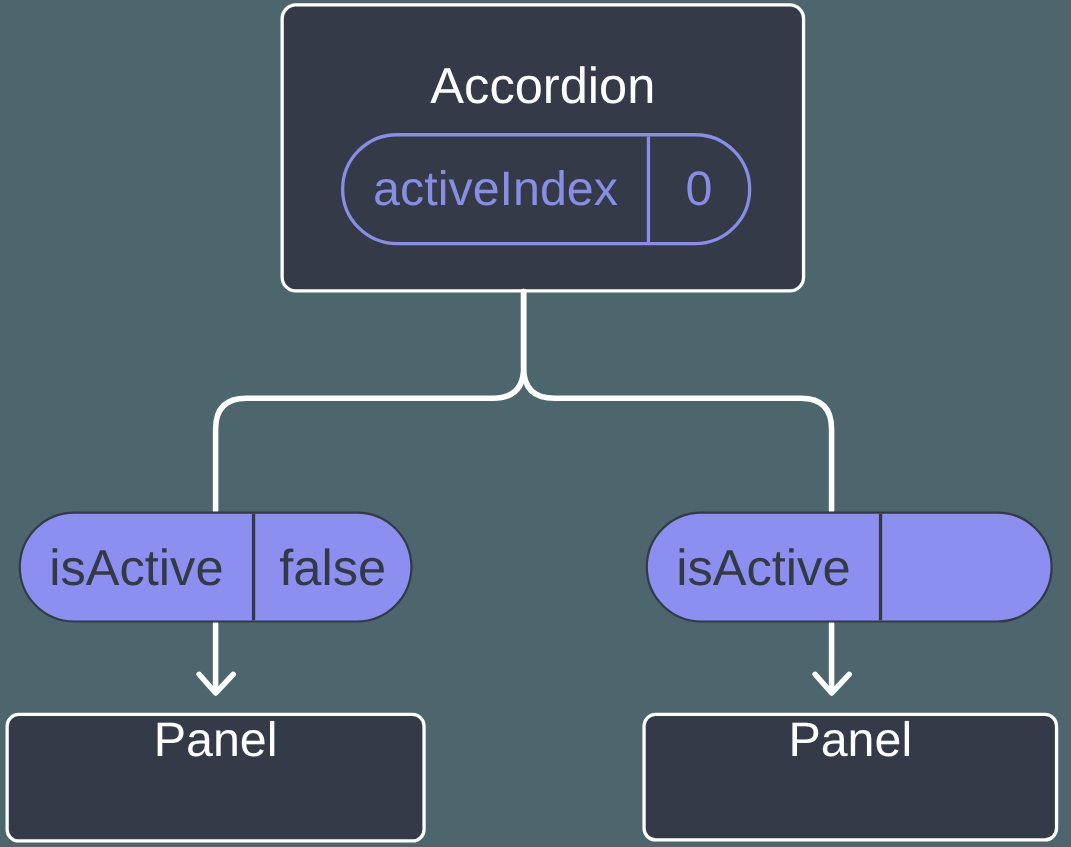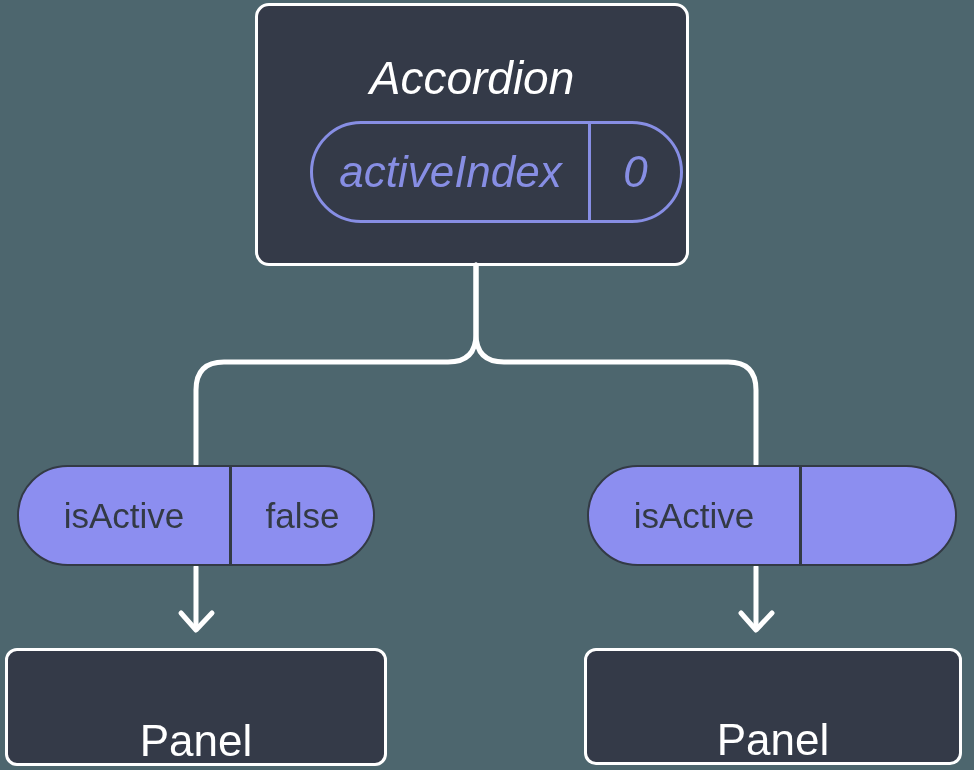--- a/index.html
+++ b/index.html
@@ -34,23 +34,22 @@
   }
   .node h2 {
     font-size: 46px;
     font-weight: 500;
     line-height: 1;
     color: #ffffff;
   }
 
   .accordion {
     left: 255px; top: 3px;
-    width: 434px; height: 263px;
+    width: 477px; height: 263px;
     border-radius: 14px;
-    font-style: italic;
   }
   .accordion h2 {
     position: absolute;
     top: 49px; left: 0; right: 0;
     text-align: center;
   }
 
   
   .state-pill {
     position: absolute;
@@ -77,40 +76,40 @@
   
   .prop-pill {
     position: absolute;
     top: 465px;
     height: 101px;
     background: var(--pill-fill);
     border: 2px solid var(--pill-text);
     border-radius: 50.5px;
     display: flex;
     color: var(--pill-text);
-    font-size: 35px;
+    font-size: 46px;
   }
   .prop-pill.left  { left: 17px;  width: 358px; }
   .prop-pill.right { left: 587px; width: 370px; }
   .prop-pill .seg {
     display: flex;
     align-items: center;
     justify-content: center;
   }
   .prop-pill .seg.pname {
     width: 213px;
     border-right: 3px solid var(--pill-text);
   }
   .prop-pill .seg.pvalue { flex: 1; }
 
   
   .panel {
     border-radius: 12px;
     display: flex;
-    align-items: flex-end;
+    align-items: flex-start;
     justify-content: center;
   }
   .panel h2 { font-size: 44px; }
   .panel.left  { left: 5px;   top: 648px; width: 382px; height: 118px; }
   .panel.right { left: 584px; top: 648px; width: 378px; height: 117px; }
 
   
   svg.connectors {
     position: absolute;
     left: 0; top: 0;

